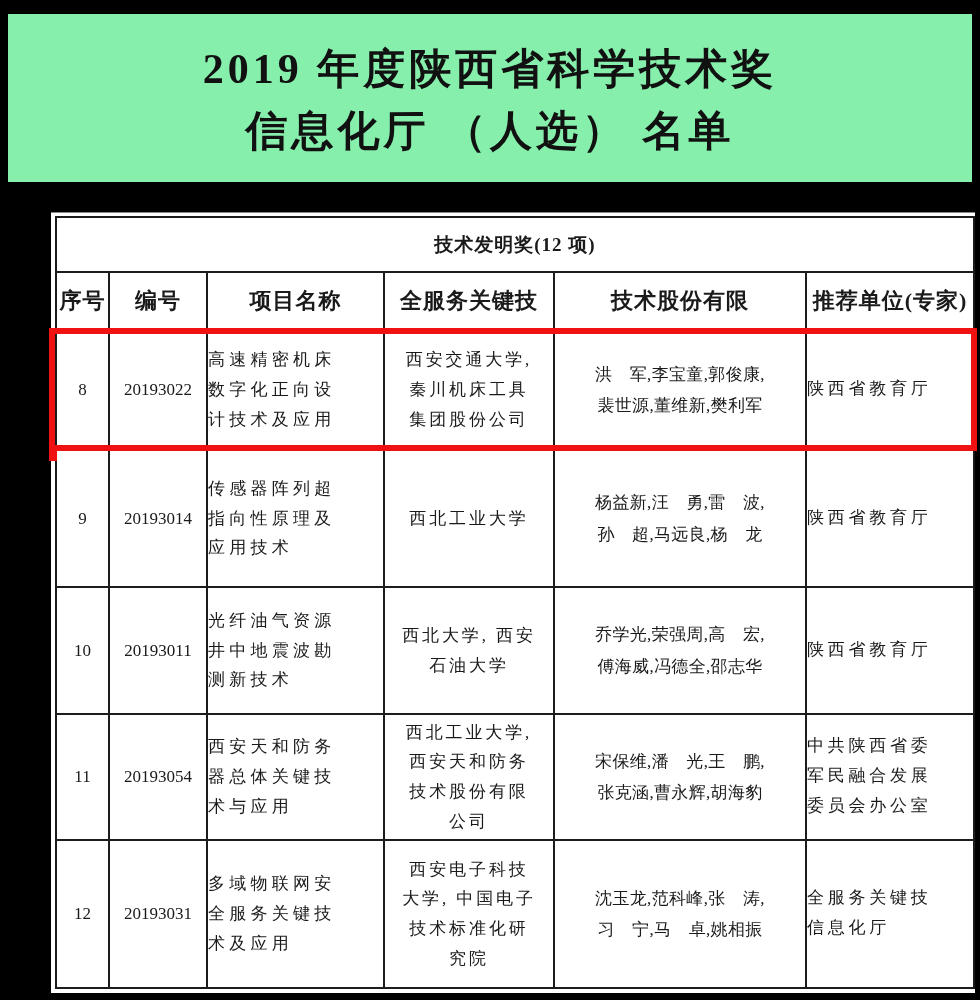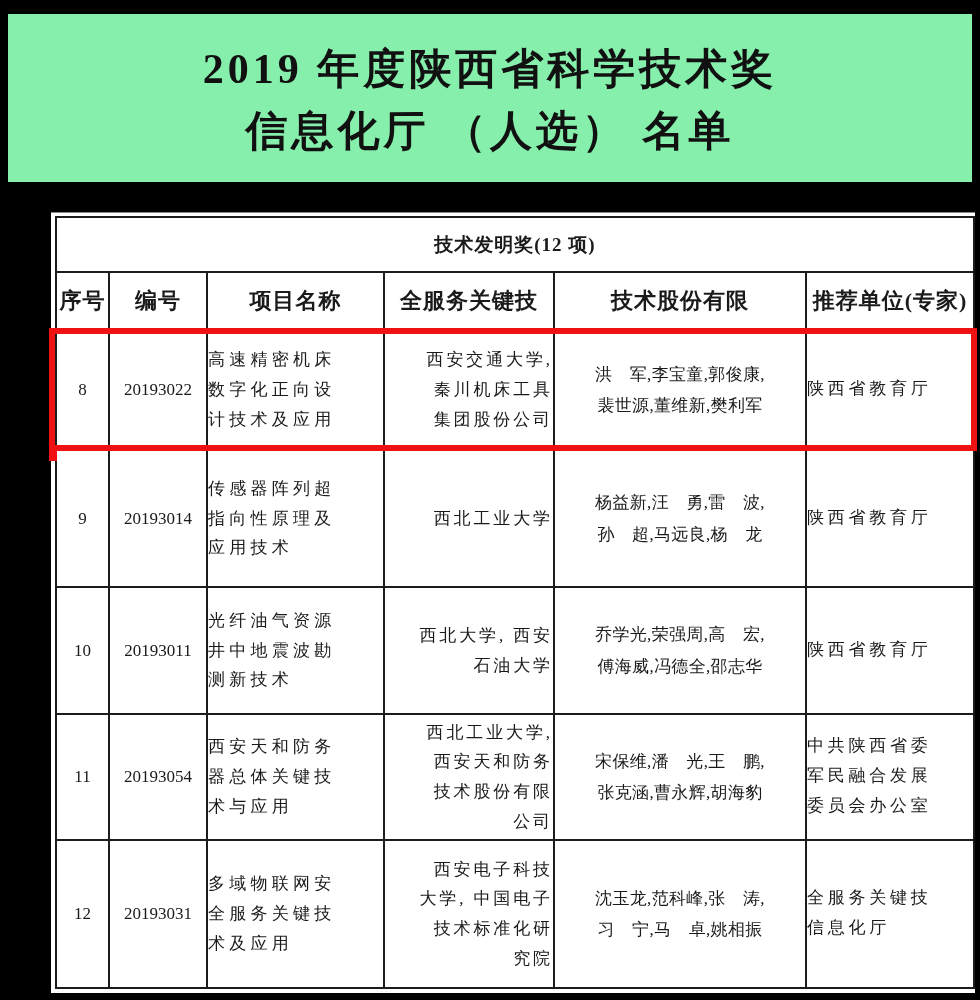--- a/index.html
+++ b/index.html
@@ -70,21 +70,21 @@
   }
   .c-seq, .c-code { text-align: center; }
   .c-project {
     text-align: left;
     padding: 0 8px;
     letter-spacing: 0.25em;
     white-space: pre-line;
     line-height: 1.75;
   }
   .c-unit {
-    text-align: right;
+    text-align: center;
     padding: 0 9px;
     letter-spacing: 0.17em;
     white-space: pre-line;
     line-height: 1.75;
   }
   .c-people {
     text-align: center;
     padding: 0 10px;
     white-space: pre-line;
     line-height: 1.85;

